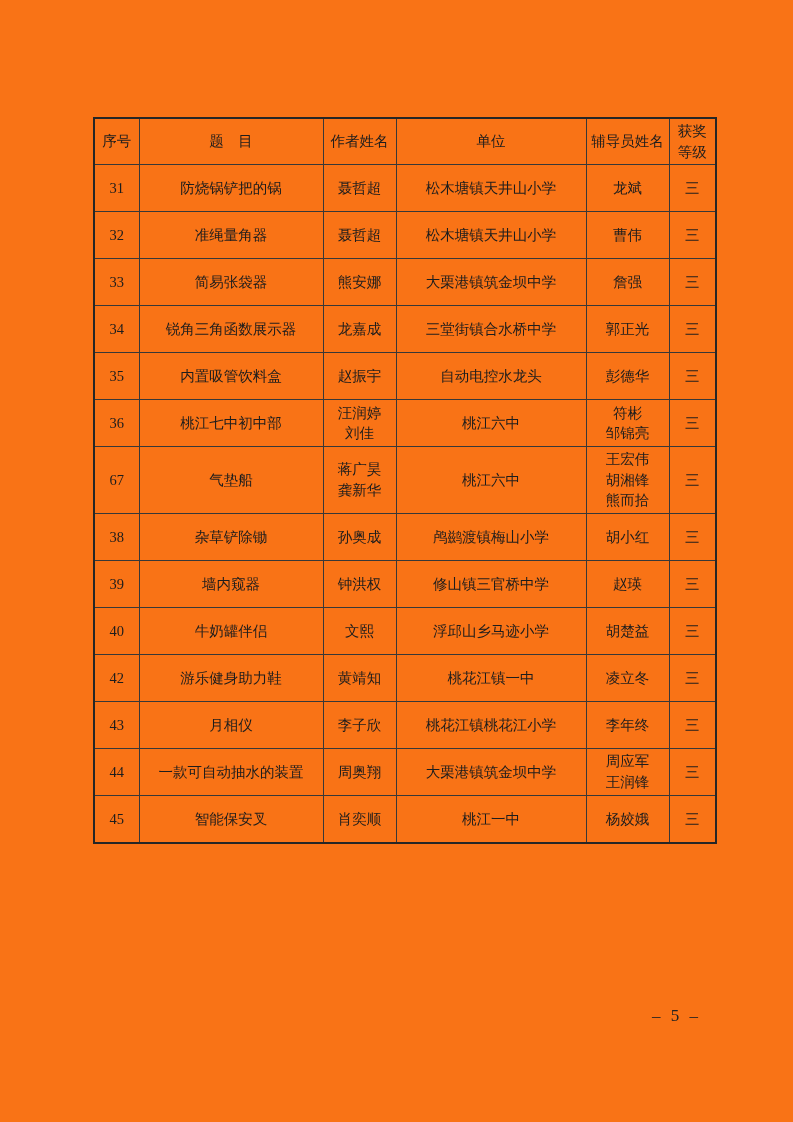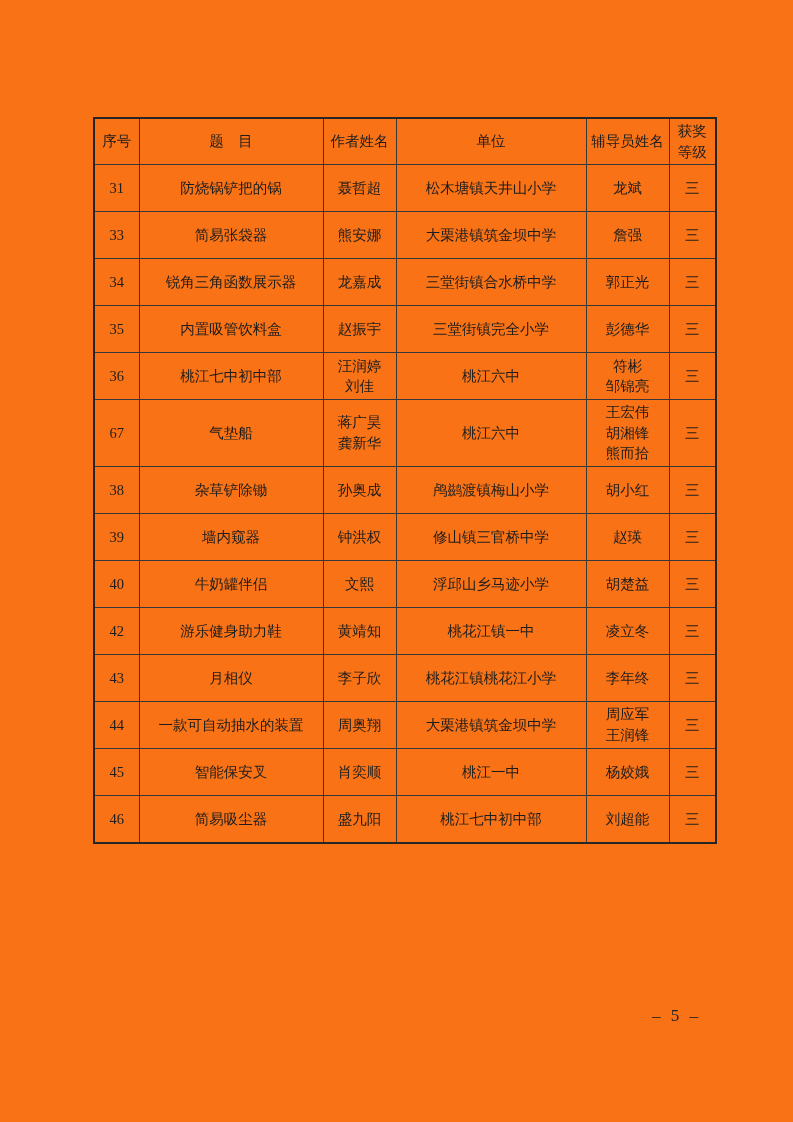--- a/index.html
+++ b/index.html
@@ -75,40 +75,48 @@
     <tbody id="table-body">
         <tr>
           <td>31</td>
           <td>防烧锅铲把的锅</td>
           <td>聂哲超</td>
           <td>松木塘镇天井山小学</td>
           <td>龙斌</td>
           <td>三</td>
         </tr>
         <tr>
+          <td>32</td>
+          <td>准绳量角器</td>
+          <td>聂哲超</td>
+          <td>松木塘镇天井山小学</td>
+          <td>曹伟</td>
+          <td>三</td>
+        </tr>
+        <tr>
           <td>33</td>
           <td>简易张袋器</td>
           <td>熊安娜</td>
           <td>大栗港镇筑金坝中学</td>
           <td>詹强</td>
           <td>三</td>
         </tr>
         <tr>
           <td>34</td>
           <td>锐角三角函数展示器</td>
           <td>龙嘉成</td>
           <td>三堂街镇合水桥中学</td>
           <td>郭正光</td>
           <td>三</td>
         </tr>
         <tr>
           <td>35</td>
           <td>内置吸管饮料盒</td>
           <td>赵振宇</td>
-          <td>三堂街镇完全小学</td>
+          <td>自动电控水龙头</td>
           <td>彭德华</td>
           <td>三</td>
         </tr>
         <tr>
           <td>36</td>
           <td>桃江七中初中部</td>
           <td>汪润婷
 刘佳</td>
           <td>桃江六中</td>
           <td>符彬
@@ -176,24 +184,16 @@
           <td>三</td>
         </tr>
         <tr>
           <td>45</td>
           <td>智能保安叉</td>
           <td>肖奕顺</td>
           <td>桃江一中</td>
           <td>杨姣娥</td>
           <td>三</td>
         </tr>
-        <tr>
-          <td>46</td>
-          <td>简易吸尘器</td>
-          <td>盛九阳</td>
-          <td>桃江七中初中部</td>
-          <td>刘超能</td>
-          <td>三</td>
-        </tr>
       </tbody>
   </table>
   <div class="pageno">– 5 –</div>
 </div>
 
 </body></html>

